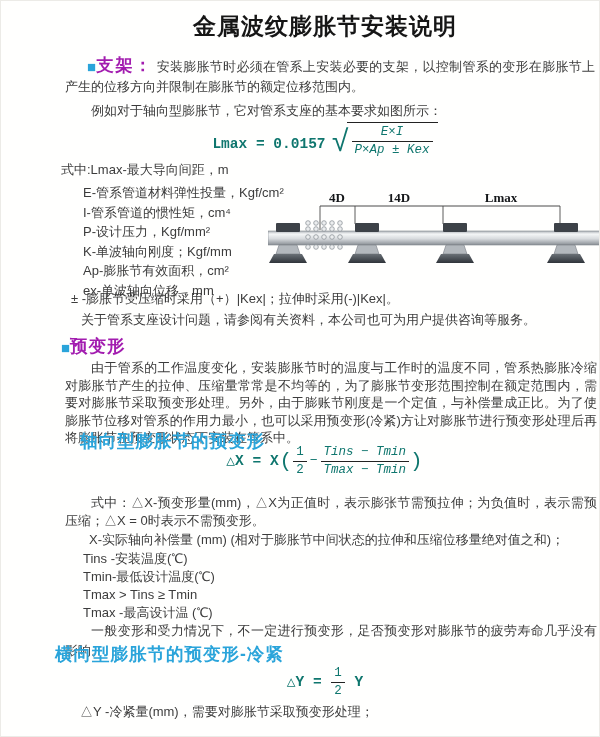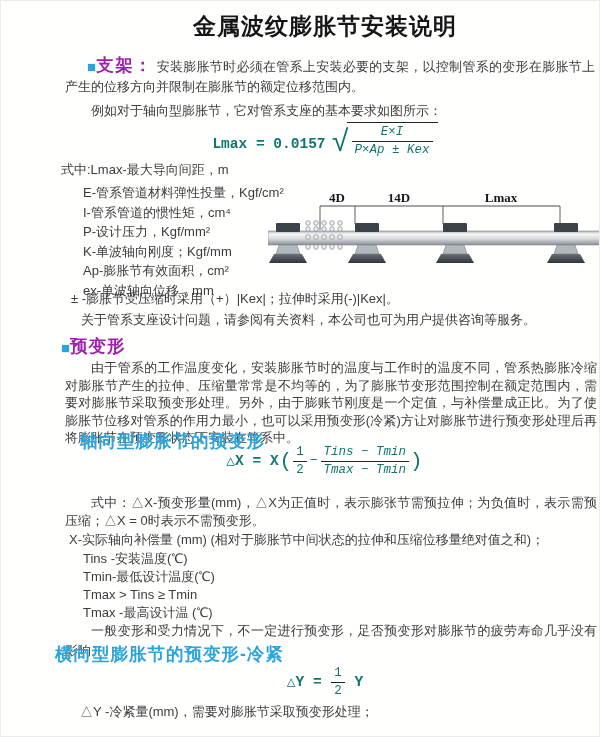--- a/index.html
+++ b/index.html
@@ -153,21 +153,21 @@
   </div>
   <div class="abs p13" style="top:358px;left:40px;width:532px;line-height:17.5px;text-indent:2em;">由于管系的工作温度变化，安装膨胀节时的温度与工作时的温度不同，管系热膨胀冷缩对膨胀节产生的拉伸、压缩量常常是不均等的，为了膨胀节变形范围控制在额定范围内，需要对膨胀节采取预变形处理。另外，由于膨账节刚度是一个定值，与补偿量成正比。为了使膨胀节位移对管系的作用力最小，也可以采用预变形(冷紧)方让对膨胀节进行预变形处理后再将膨胀节在预变形状态下安装在管系中。</div>
 
   <div class="abs sub-head" style="top:428px;left:55px;">轴向型膨胀节的预变形</div>
 
   <div class="abs formula" style="top:444px;">
     <span class="f-lhs">△X = X</span><span class="paren">(</span><span class="frac"><span class="tp">1</span><span class="bt">2</span></span><span class="fop">−</span><span class="frac ital"><span class="tp">Tins − Tmin</span><span class="bt">Tmax − Tmin</span></span><span class="paren">)</span>
   </div>
 
   <div class="abs p13" style="top:493px;left:40px;width:532px;line-height:18px;text-indent:2em;">式中：△X-预变形量(mm)，△X为正值时，表示膨张节需预拉伸；为负值时，表示需预压缩；△X = 0时表示不需预变形。</div>
-  <div class="abs def-line" style="top:530px;left:44px;">X-实际轴向补偿量 (mm) (相对于膨胀节中间状态的拉伸和压缩位移量绝对值之和)；</div>
+  <div class="abs def-line" style="top:530px;left:64px;">X-实际轴向补偿量 (mm) (相对于膨胀节中间状态的拉伸和压缩位移量绝对值之和)；</div>
   <div class="abs" style="top:549px;left:58px;font-size:13px;line-height:18px;">
     <div>Tins -安装温度(℃)</div>
     <div>Tmin-最低设计温度(℃)</div>
     <div>Tmax &gt; Tins ≥ Tmin</div>
     <div>Tmax -最高设计温 (℃)</div>
   </div>
   <div class="abs p13" style="top:620px;left:40px;width:532px;text-indent:2em;">一般变形和受力情况下，不一定进行预变形，足否预变形对膨胀节的疲劳寿命几乎没有影响。</div>
 
   <div class="abs sub-head" style="top:641px;left:30px;">横向型膨胀节的预变形-冷紧</div>
 

